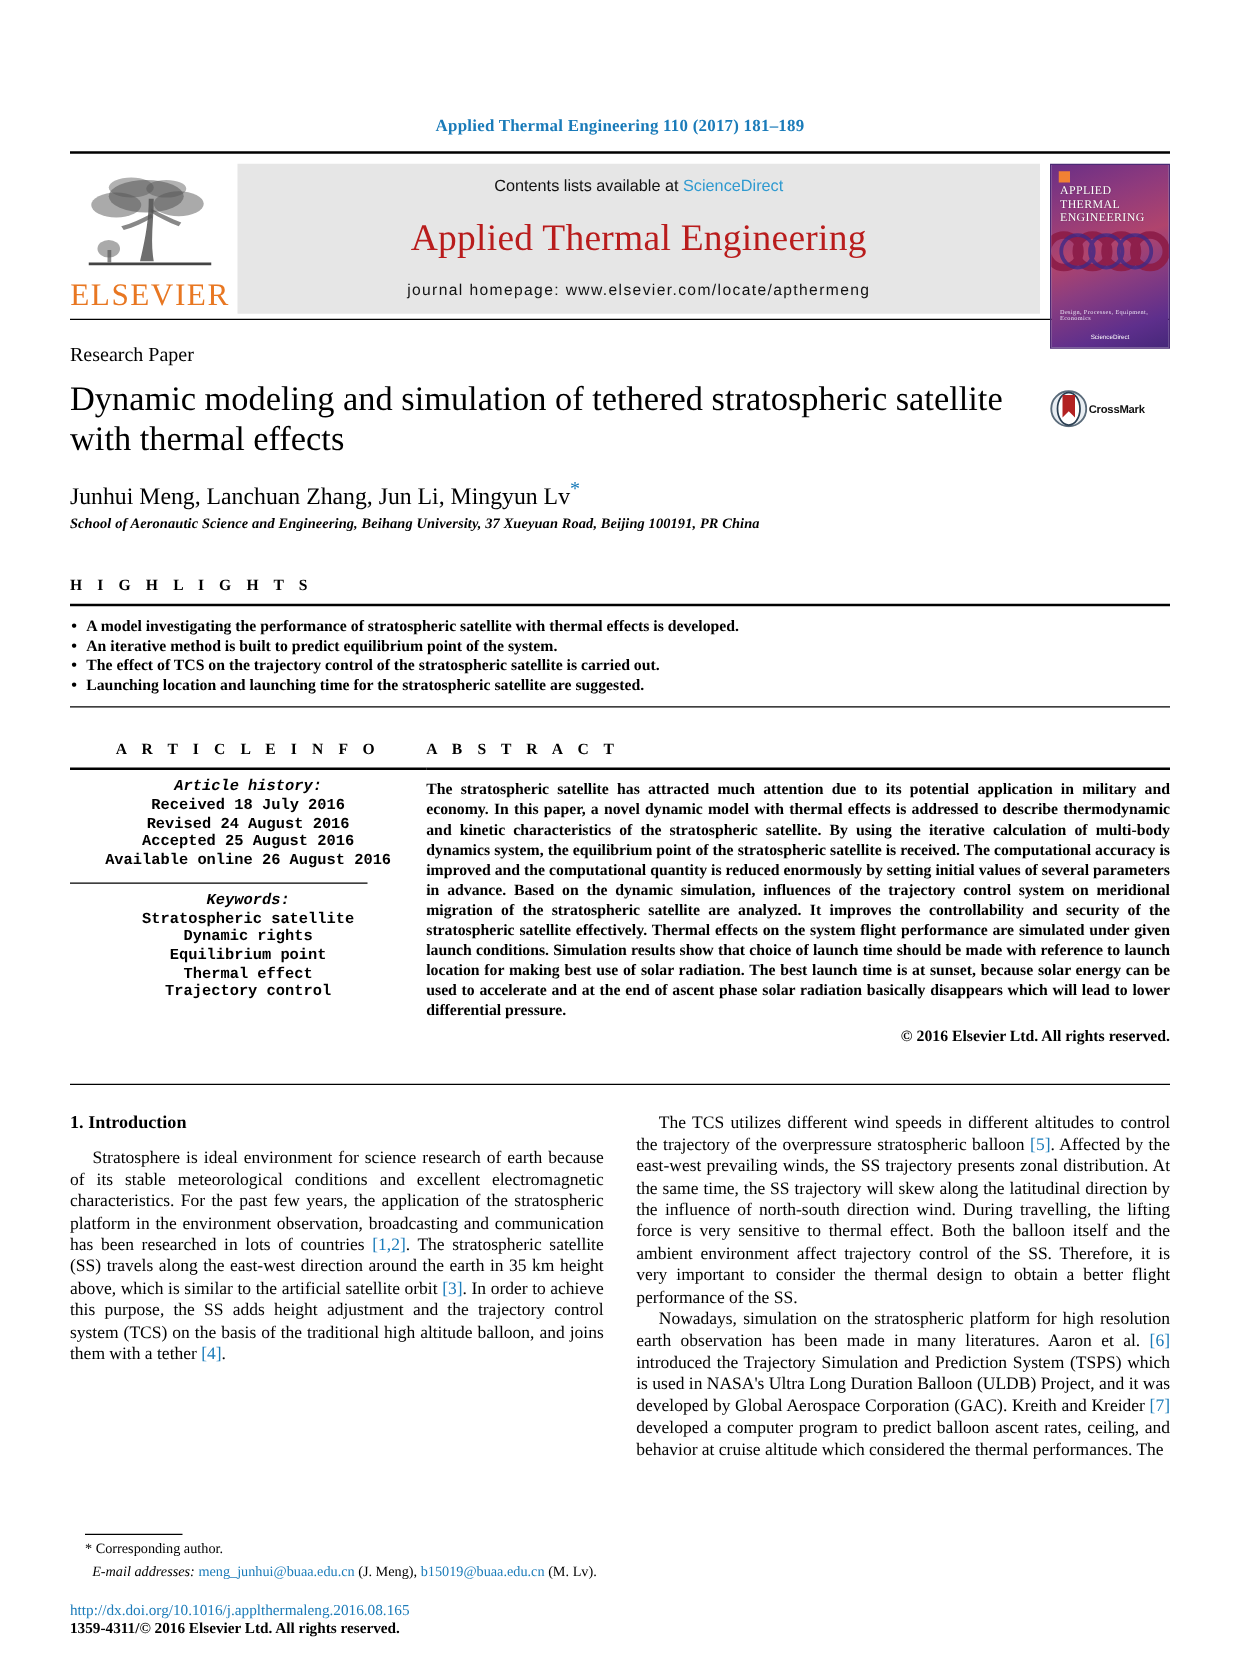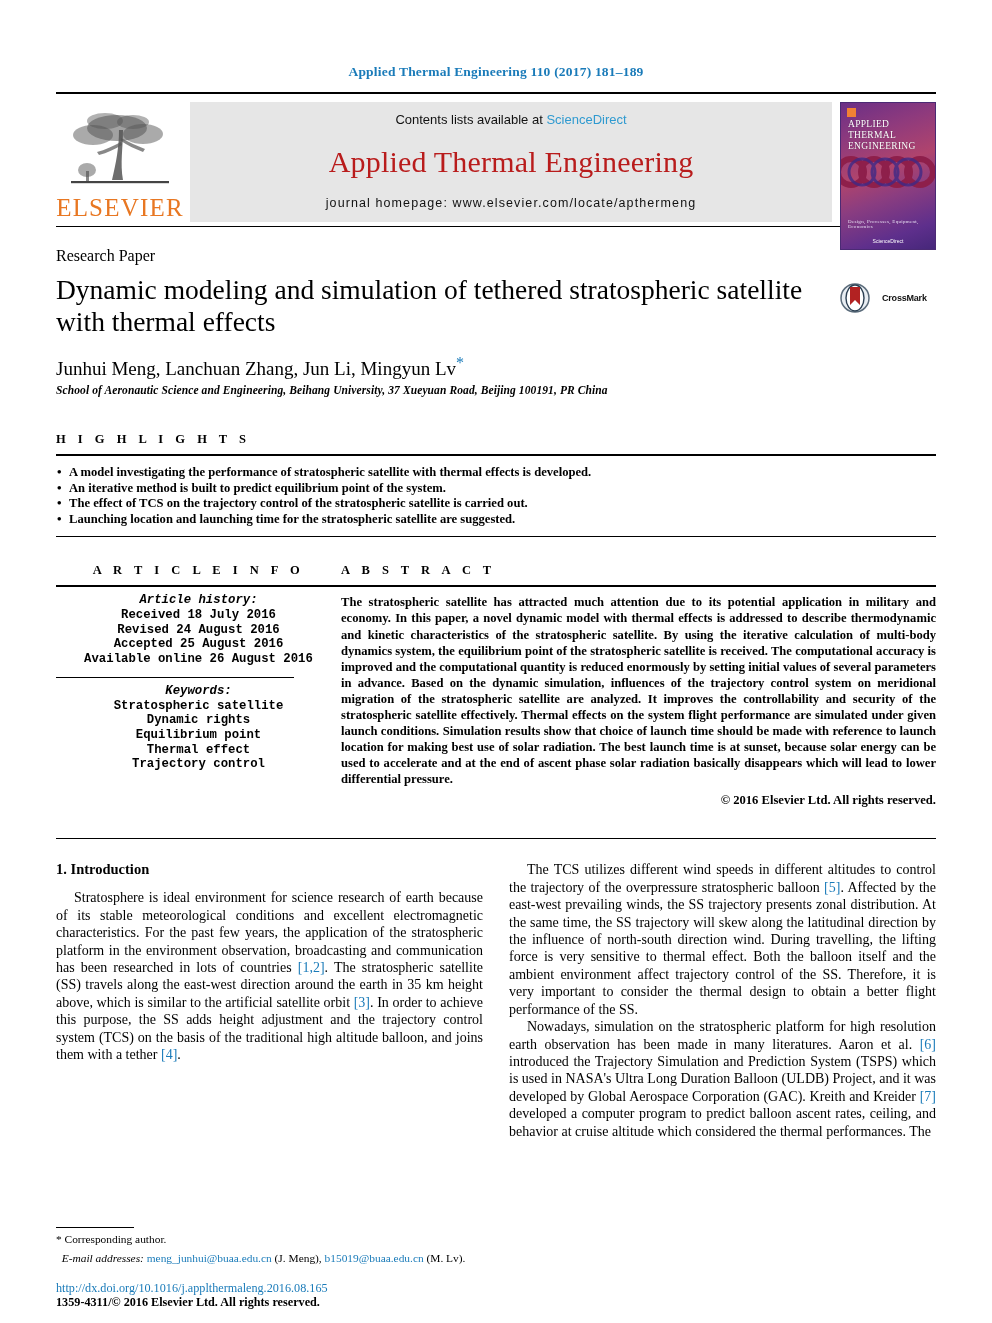--- a/index.html
+++ b/index.html
@@ -24,21 +24,21 @@
   }
 
   
   .running-head {
     text-align: center;
     color: #1a7bb9;
     font-family: "Liberation Serif", serif;
     font-weight: bold;
     font-size: 13.5px;
     letter-spacing: .2px;
-    padding-top: 64px;
+    padding-top: 93px;
   }
 
   
   .masthead {
     margin-top: 12px;
     border-top: 2.5px solid #000;
     padding-top: 8px;
     display: flex;
     align-items: stretch;
     height: 120px;
@@ -138,21 +138,21 @@
     font-family: "Liberation Serif", serif;
     font-size: 27.5px;
     line-height: 32px;
     margin-top: 9px;
     flex: 1 1 auto;
     max-width: 800px;
   }
   .crossmark {
     flex: 0 0 96px;
     margin-top: 18px;
-    display:flex; align-items:center; gap:12px;
+    display:flex; align-items:center; gap:1px;
   }
   .crossmark-word {
     font-family:"Liberation Sans", sans-serif;
     font-size: 9px; font-weight:bold; color:#111; letter-spacing:-.2px;
   }
   .authors {
     font-family: "Liberation Serif", serif;
     font-size: 19px;
     margin-top: 16px;
   }
@@ -247,21 +247,21 @@
     text-align: justify;
     margin: 0;
     text-indent: 18px;
   }
   .para + .para { margin-top: 0; }
   .ref { color: #1a7bb9; }
 
   
   .footnote-wrap {
     position: absolute;
-    left: 56px;
+    left: 68px;
     bottom: 58px;
     width: 420px;
   }
   .fn-rule { border-top: 1px solid #000; width: 78px; }
   .fn {
     font-family: "Liberation Serif", serif;
     font-size: 11.4px;
     line-height: 14.5px;
     margin-top: 4px;
   }

